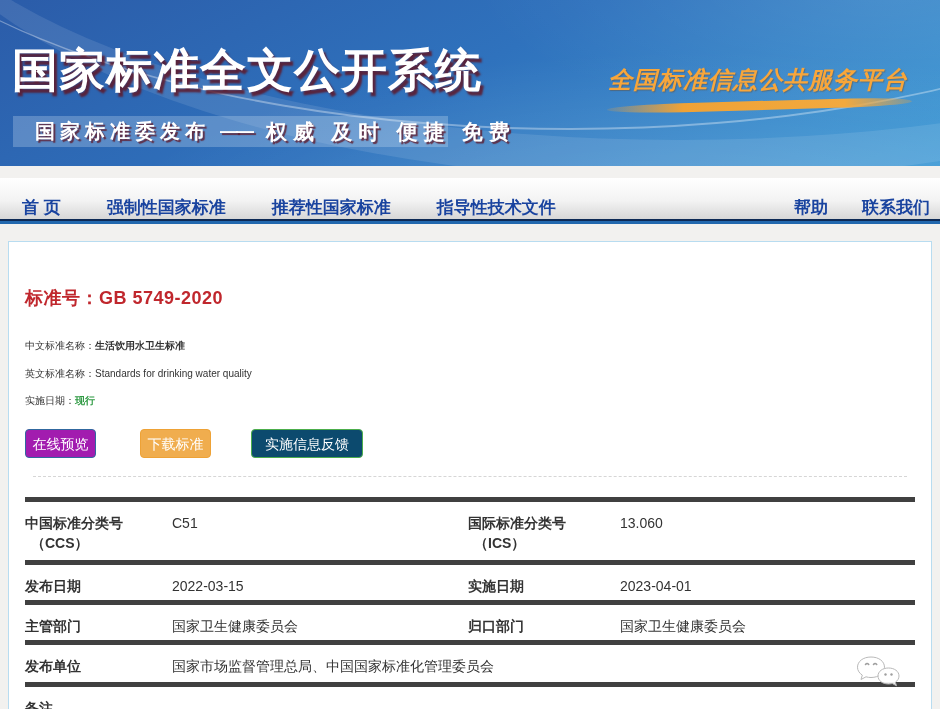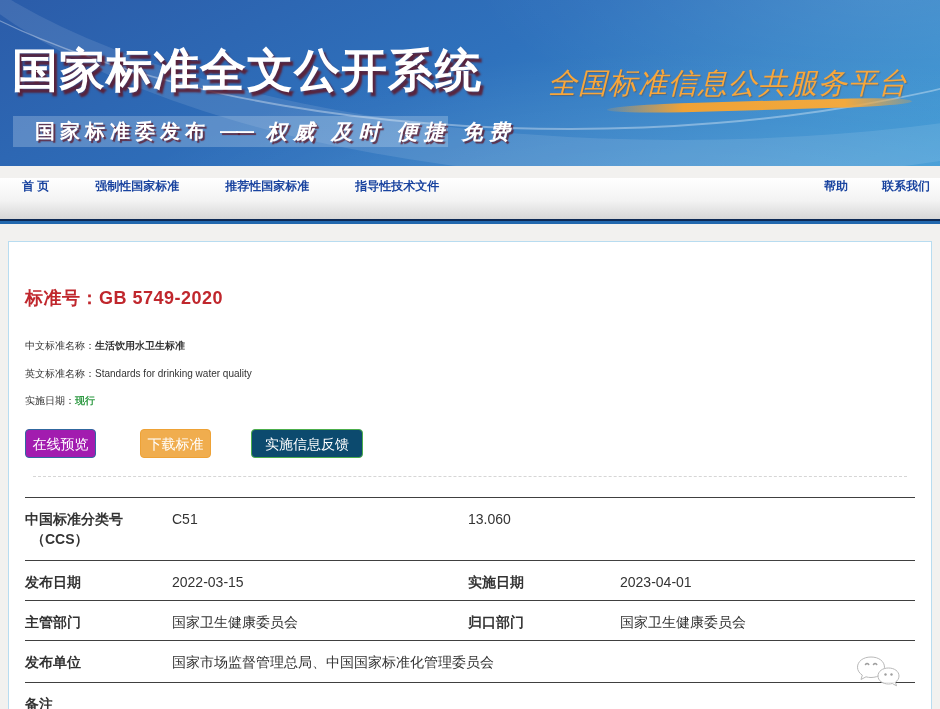--- a/index.html
+++ b/index.html
@@ -45,44 +45,44 @@
     font-family:"Liberation Serif","DejaVu Serif",serif;
     font-size:20px; font-weight:bold; letter-spacing:5px;
     text-shadow:2px 2px 1px rgba(96,22,38,0.8);
   }
   .sub-banner .dash {
     font-size:18px; font-weight:bold; margin:0 14px 0 10px; letter-spacing:-2px;
     text-shadow:2px 2px 1px rgba(96,22,38,0.8);
   }
   .sub-banner .slogan {
     font-family:"Liberation Serif","DejaVu Serif",serif;
-    font-style:italic; font-size:21px; font-weight:bold; letter-spacing:6px;
+    font-size:21px; font-weight:bold; letter-spacing:6px;
     text-shadow:2px 2px 1px rgba(96,22,38,0.8);
   }
   .platform {
     position:absolute; right:32px; top:64px;
     font-family:"Liberation Serif","DejaVu Serif",serif;
-    font-style:italic; font-weight:normal; font-size:29px; letter-spacing:1px;
+    font-style:italic; font-weight:bold; font-size:24px; letter-spacing:1px;
     color:#f8a63a; white-space:nowrap;
     text-shadow:1px 1px 1px rgba(120,60,0,0.35);
   }
   .platform-underline {
     position:absolute; right:28px; top:101px; width:305px; height:9px;
     background:linear-gradient(90deg, rgba(244,164,56,0.15), #efa236 25%, #f2a93e 78%, rgba(244,164,56,0.25));
     border-radius:60% 40% 50% 50% / 100% 100% 100% 100%;
     transform:rotate(-1.6deg);
   }
 
   
   .nav {
     position:absolute; left:0; top:178px; width:940px; height:41px;
     background:linear-gradient(#ffffff 0%, #f3f3f3 55%, #d7d7d7 100%);
-    display:flex; align-items:flex-start;
+    display:flex; align-items:flex-end;
     padding:0 10px 0 22px;
-    font-size:12px; font-weight:bold;
+    font-size:17px; font-weight:bold;
   }
   .nav-item { color:#19439f; cursor:pointer; white-space:nowrap; }
   .nav-item.left { margin-right:46px; }
   .nav-spacer { flex:1; }
   .nav-item.right { margin-left:34px; }
   .nav-border-dark { position:absolute; left:0; top:219px; width:940px; height:2px; background:#0d2a55; }
   .nav-border-blue { position:absolute; left:0; top:221px; width:940px; height:3px; background:#2268ae; }
 
   
   .panel {
@@ -106,21 +106,21 @@
   }
   .btn.blue  { background:#a21caf; border-color:#31689f; margin-right:22px; width:71px; text-align:center; padding:0;}
   .btn.orange{ background:#f0ad4e; border-color:#eea236; width:71px; text-align:center; padding:0; margin-left:22px;}
   .btn.green { background:#0c4a6e; border-color:#4cae4c; text-align:center; padding:0 13px; margin-left:18px;}
 
   .dashed-sep { border-top:1px dashed #d6d6d6; margin:0 8px 20px 8px; }
 
   .info-table { width:100%; }
   .info-row {
     display:grid; grid-template-columns:147px 296px 152px 1fr;
-    border-top:1px solid #404040; padding:11px 0 0 0;
+    border-top:5px solid #404040; padding:11px 0 0 0;
     font-size:14px; line-height:20px;
   }
   .info-row.span { grid-template-columns:147px 1fr; }
   .info-row .cell-label { font-weight:bold; color:#333; }
   .info-row .cell-label .sub { display:block; padding-left:6px; }
   .info-row .cell-value { color:#333; }
   .row-ccs   { height:63px; }
   .row-date  { height:40px; }
   .row-dept  { height:40px; }
   .row-pub   { height:42px; }
@@ -194,20 +194,24 @@
   <div class="dashed-sep"></div>
 
   <div class="info-table">
 
     <div class="info-row row-ccs">
       <div class="cell-label">
         <span>中国标准分类号</span>
         <span class="sub">（CCS）</span>
       </div>
       <div class="cell-value">C51</div>
+      <div class="cell-label">
+        <span>国际标准分类号</span>
+        <span class="sub">（ICS）</span>
+      </div>
       <div class="cell-value">13.060</div>
     </div>
 
     <div class="info-row row-date">
       <div class="cell-label">发布日期</div>
       <div class="cell-value">2022-03-15</div>
       <div class="cell-label">实施日期</div>
       <div class="cell-value">2023-04-01</div>
     </div>
 

